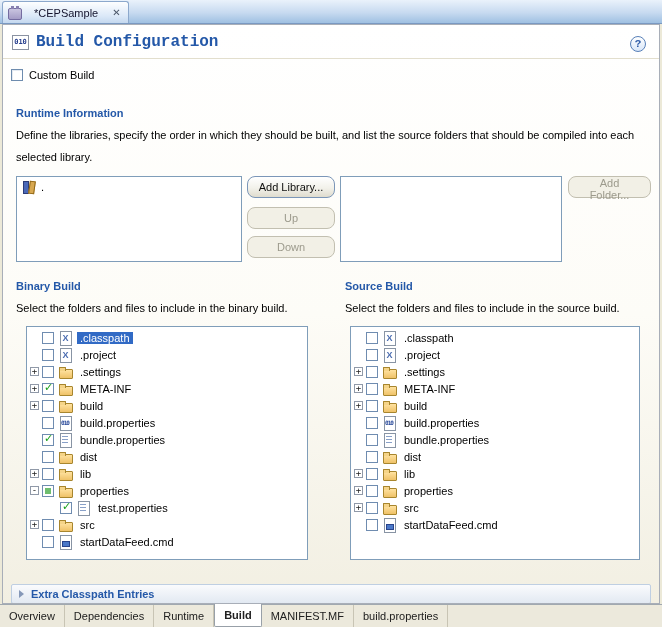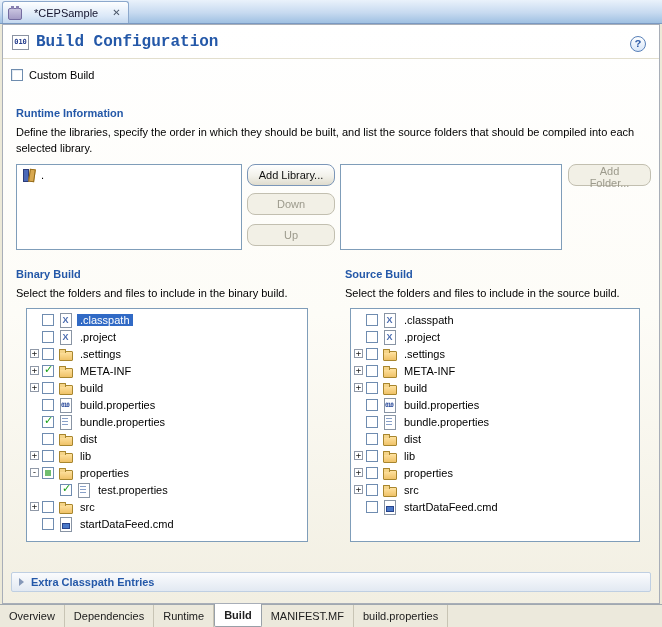--- a/index.html
+++ b/index.html
@@ -61,21 +61,21 @@
 
   
   .custom-build { display:flex; align-items:center; gap:6px; margin:10px 0 4px 8px; }
   .xp-cb {
     width:12px; height:12px; background:#FFF; border:1px solid #6E8CAE; flex:none;
     box-shadow:inset 1px 1px 0 #E4EAF2;
   }
 
   
   .sec-title { font-weight:bold; color:#2458A8; }
-  .desc, .desc2 { margin-top:5px; line-height:16px; color:#000; }
+  .desc, .desc2 { margin-top:5px; line-height:22px; color:#000; }
   .desc { max-width:634px; }
 
   
   .runtime { margin:26px 8px 0 13px; }
   .runtime-row { position:relative; height:88px; margin-top:8px; }
   .listbox { position:absolute; top:0; background:#FFF; border:1px solid #7F9DB9; }
   .lib-list { left:0; width:226px; height:86px; padding-top:2px; }
   .folder-list { left:324px; width:222px; height:86px; }
   .lib-item { display:flex; align-items:center; gap:5px; padding:1px 2px 1px 4px; }
   .libicon { width:15px; height:13px; position:relative; flex:none; }
@@ -226,22 +226,22 @@
     <div class="runtime-row">
       <div class="listbox lib-list">
 
           <div class="lib-item" data-icon="library">
             <span class="libicon"></span>
             <span class="lib-label">.</span>
           </div>
         </div>
       <div class="btn-col">
         <button class="btn">Add Library...</button>
+        <button class="btn btn-up" disabled="">Up</button>
         <button class="btn btn-down" disabled="">Down</button>
-        <button class="btn btn-up" disabled="">Up</button>
       </div>
       <div class="listbox folder-list"></div>
       <button class="btn add-folder" disabled="">Add Folder...</button>
     </div>
   </div>
 
   <div class="builds">
 
     <div class="bcol binary">
       <div class="sec-title">Binary Build</div>

